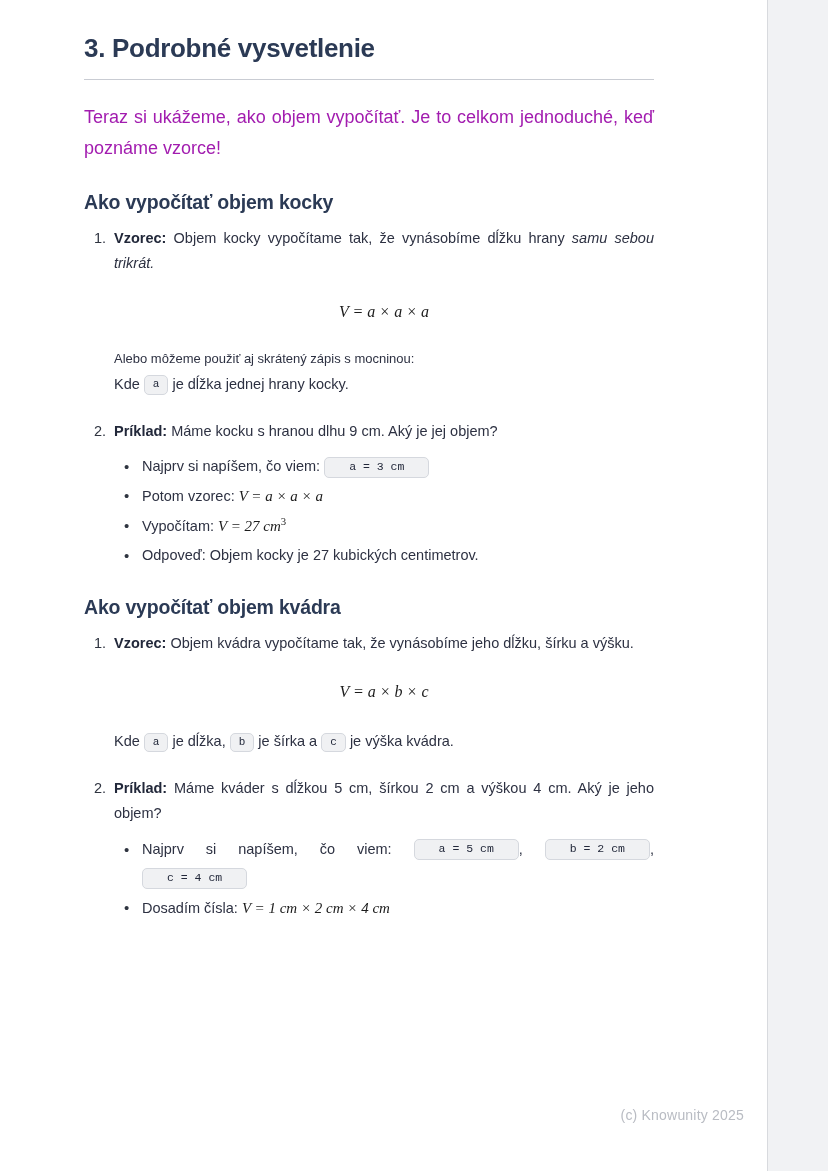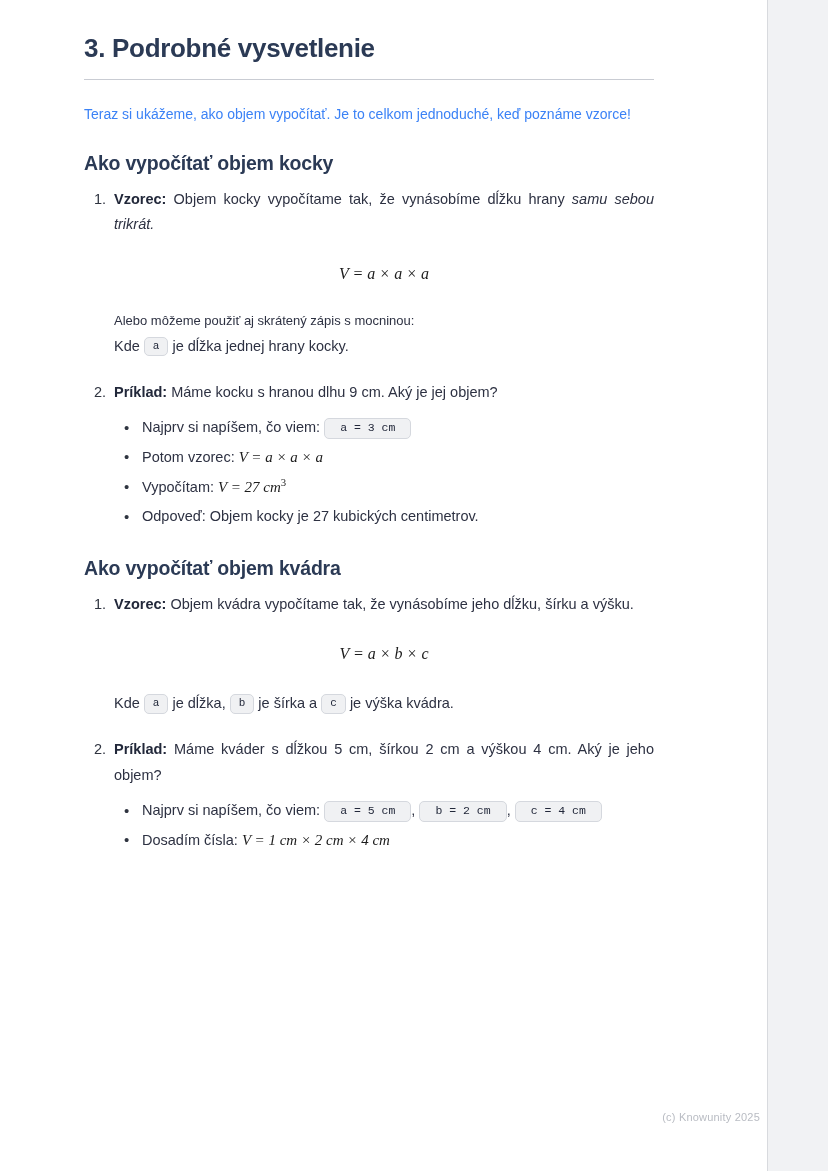--- a/index.html
+++ b/index.html
@@ -44,23 +44,23 @@
     margin: 0 0 0 0;
     letter-spacing: -0.3px;
     line-height: 1.25;
   }
   .title-rule {
     border: none;
     border-top: 1px solid #c9ccd3;
     margin: 14px 0 22px 0;
   }
   p.body-text {
-    font-size: 14px;
+    font-size: 18px;
     line-height: 1.75;
-    color: #3b82f6;
+    color: #a21caf;
     margin: 0 0 14px 0;
     text-align: justify;
   }
   h2.section-title {
     font-size: 19.5px;
     font-weight: bold;
     color: #2b3a55;
     margin: 26px 0 12px 0;
     letter-spacing: -0.2px;
   }
@@ -120,43 +120,43 @@
   }
   .math sup { font-size: 0.72em; font-style: normal; }
   .formula sup { font-size: 0.68em; font-style: normal; }
   .code-chip {
     display: inline-block;
     font-family: "Liberation Mono", monospace;
     font-size: 11.5px;
     background: #f0f1f3;
     border: 1px solid #d5d8de;
     border-radius: 5px;
-    padding: 2px 15px;
+    padding: 2px 24px;
     color: #22283a;
     vertical-align: middle;
     line-height: 1.3;
     white-space: pre;
   }
   .chip-sm {
     display: inline-block;
     font-family: "Liberation Mono", monospace;
     font-size: 11px;
     background: #f0f1f3;
     border: 1px solid #d5d8de;
     border-radius: 5px;
     padding: 1px 8px;
     color: #22283a;
     vertical-align: middle;
     line-height: 1.4;
   }
   .footer-credit {
     position: absolute;
-    right: 84px;
+    right: 100px;
     bottom: 48px;
-    font-size: 11px;
+    font-size: 14px;
     color: #b9bcc3;
     letter-spacing: 0.2px;
   }
   .spacer-14 { height: 14px; }
 </style>
 </head>
 <body>
 
 <div class="page">
 

